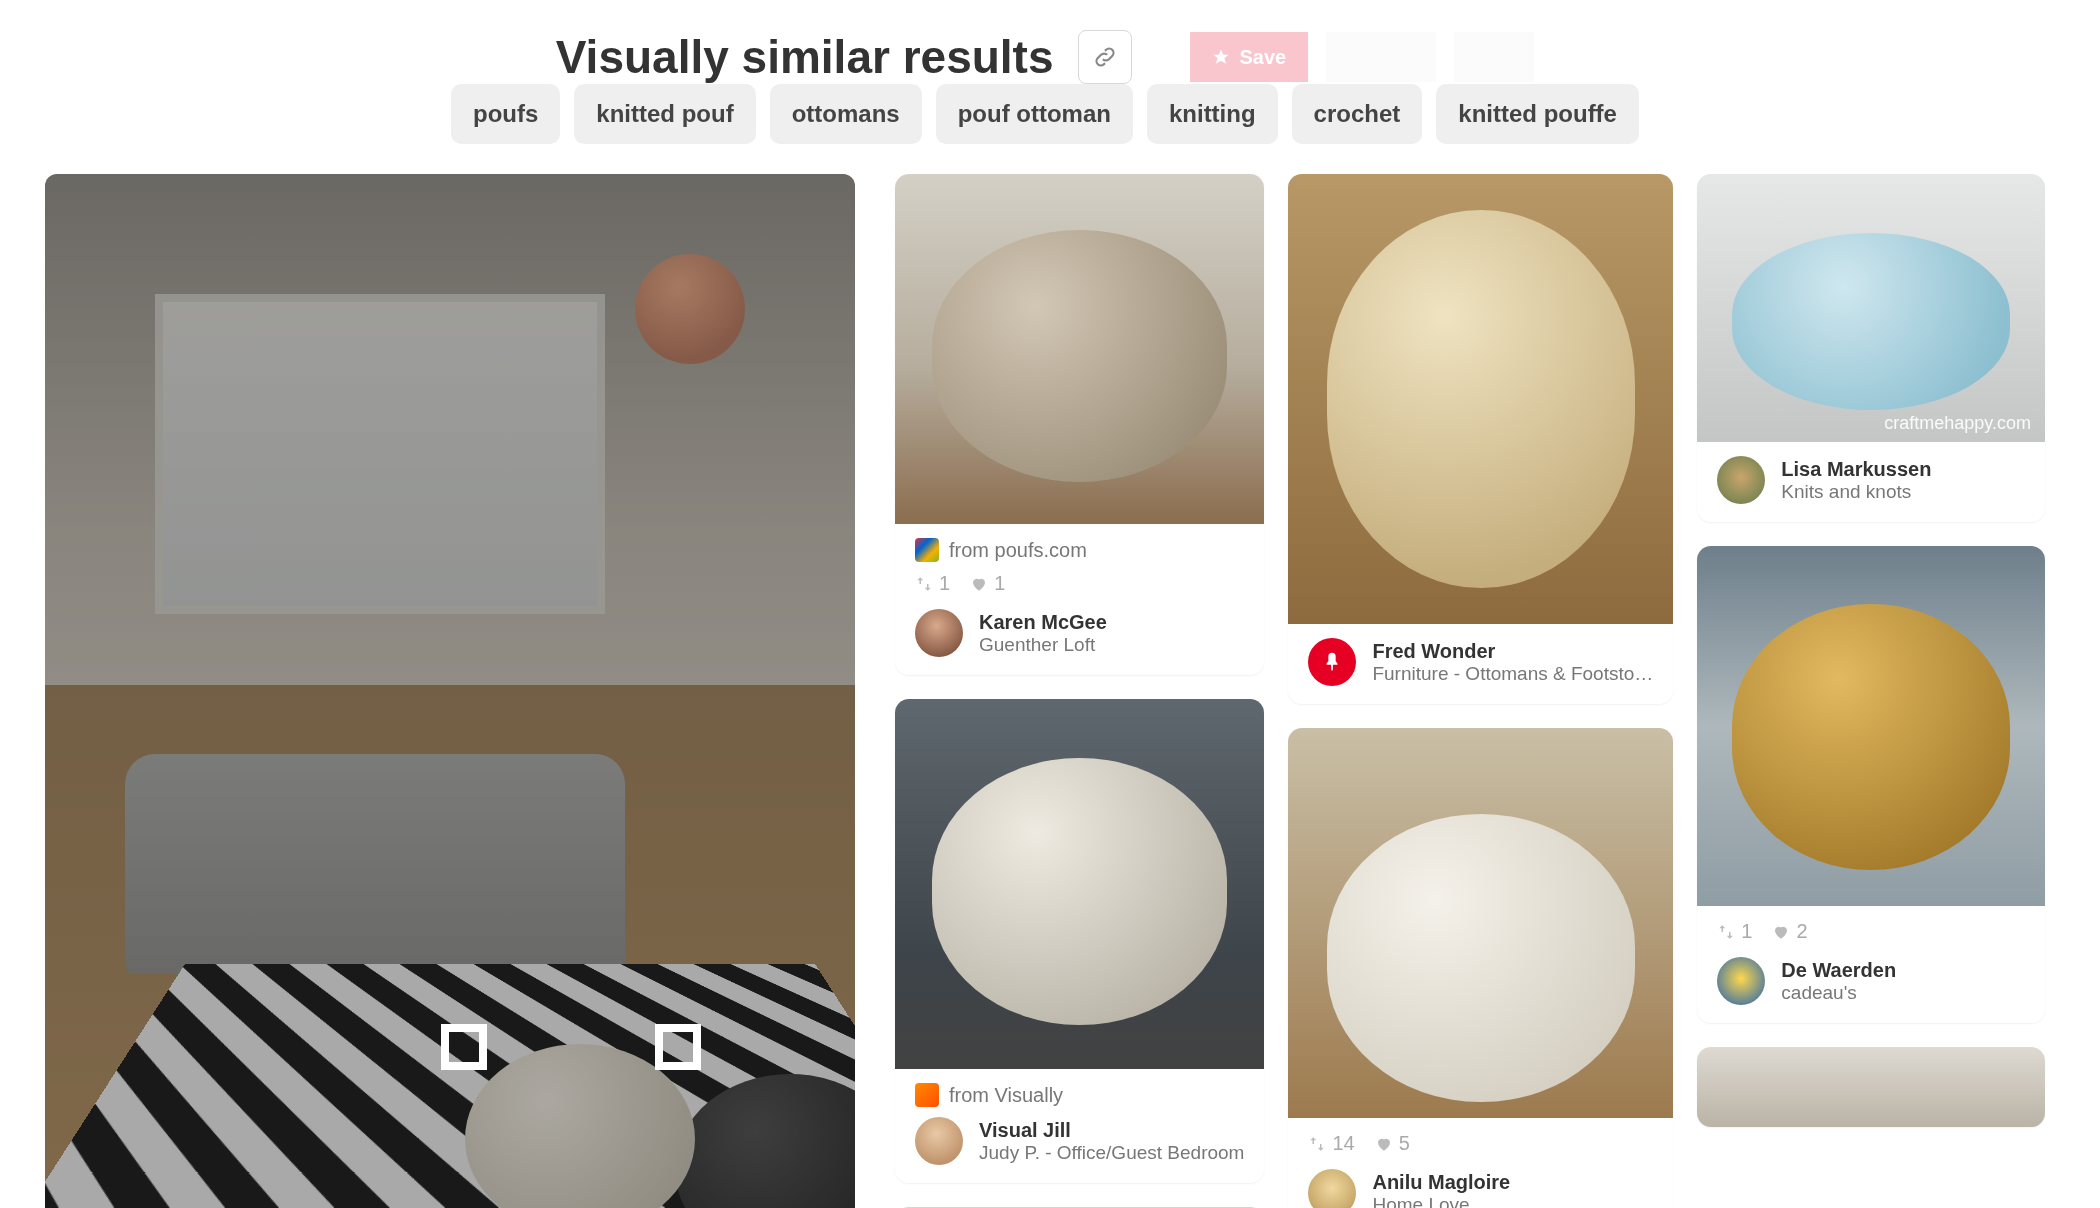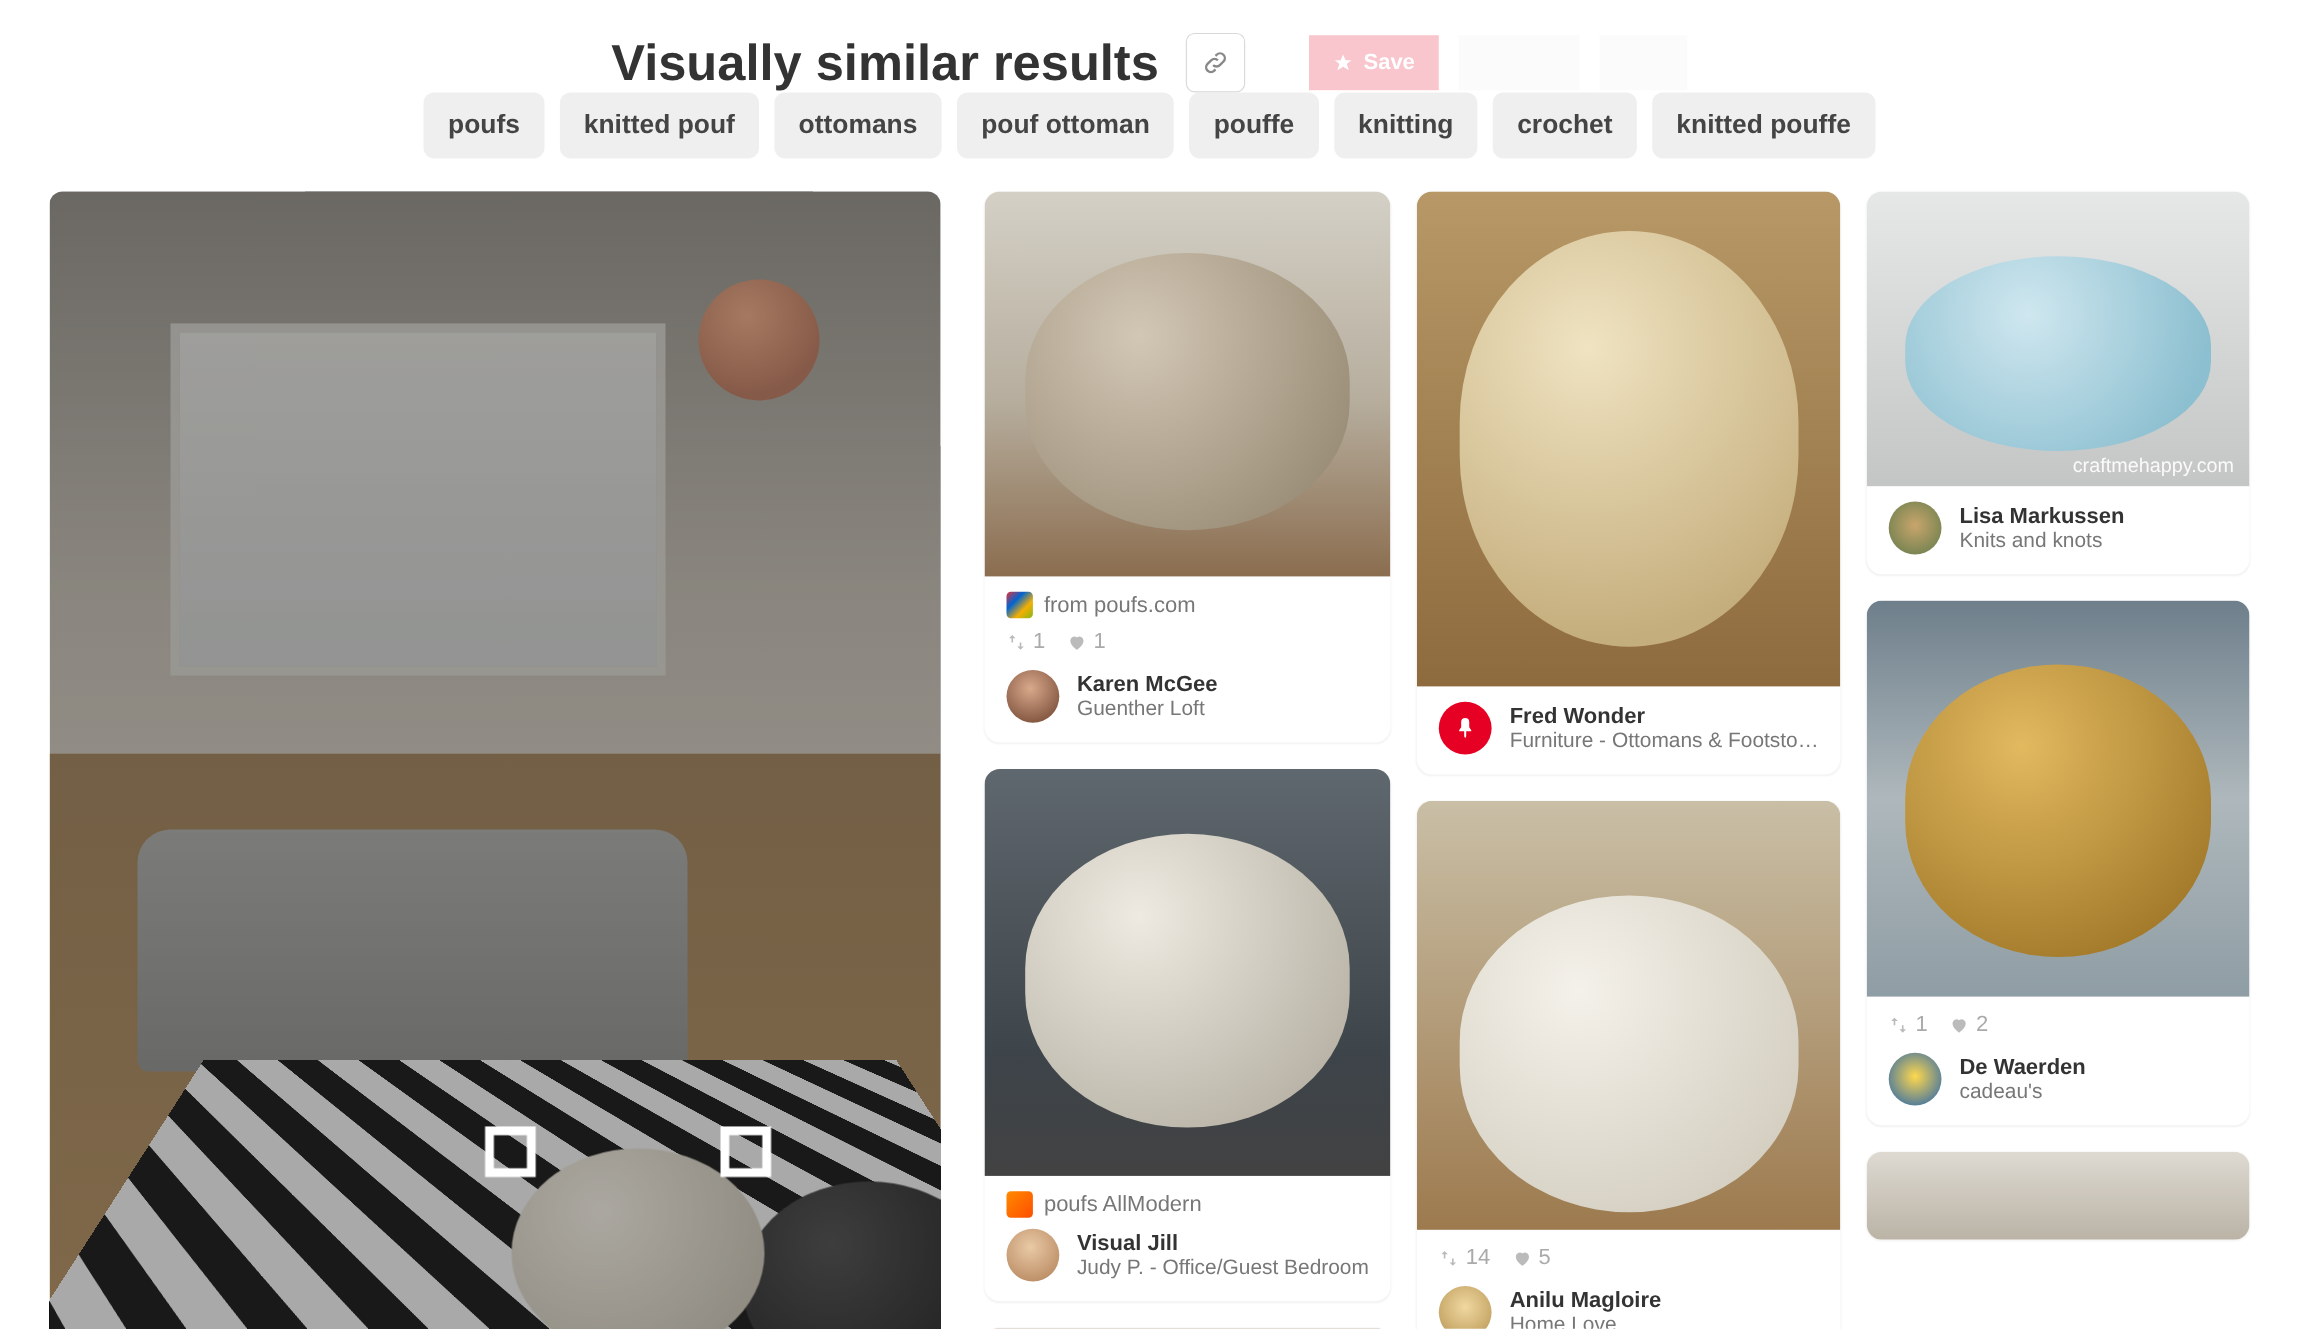--- a/index.html
+++ b/index.html
@@ -154,21 +154,20 @@
         </div>
         <div class="ghost-pill ghost-other" style="width:110px;"></div>
         <div class="ghost-pill ghost-other" style="width:80px;"></div>
       </div>
     </div>
     <div class="tags" id="tags">
         <div class="tag">poufs</div>
         <div class="tag">knitted pouf</div>
         <div class="tag">ottomans</div>
         <div class="tag">pouf ottoman</div>
-        <div class="tag">pouffe</div>
         <div class="tag">knitting</div>
         <div class="tag">crochet</div>
         <div class="tag">knitted pouffe</div>
       </div>
   </div>
 
   <div class="content">
     <div class="main-image">
       <div class="bg">
         <div class="room-sky"></div>
@@ -217,21 +216,21 @@
                   <div class="uboard">Guenther Loft</div>
                 </div>
               </div>
             </div>
           </div>
           <div class="card">
             <div class="thumb pouf-img img-b"></div>
             <div class="footer">
               <div class="source">
                 <span class="favicon" style="background: linear-gradient(135deg, rgb(255, 138, 0), rgb(255, 78, 0));"></span>
-                <span>poufs AllModern</span>
+                <span>from Visually</span>
               </div>
               <div class="user">
                 <div class="avatar" style="background: radial-gradient(circle at 45% 35%, rgb(233, 201, 166), rgb(176, 127, 85));"></div>
                 <div class="user-text">
                   <div class="uname">Visual Jill</div>
                   <div class="uboard">Judy P. - Office/Guest Bedroom</div>
                 </div>
               </div>
             </div>
           </div>

